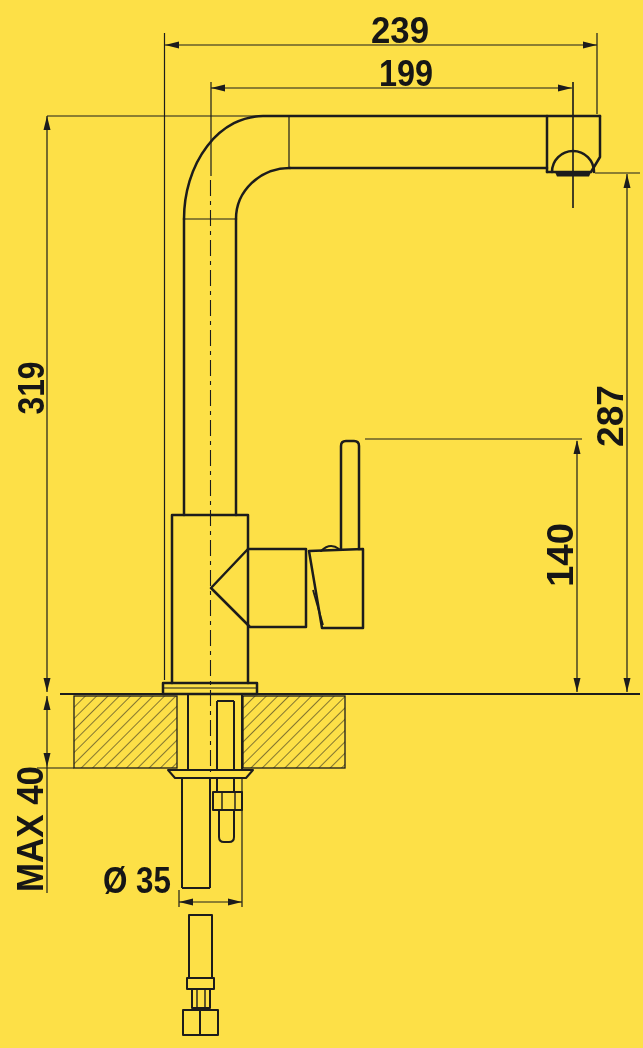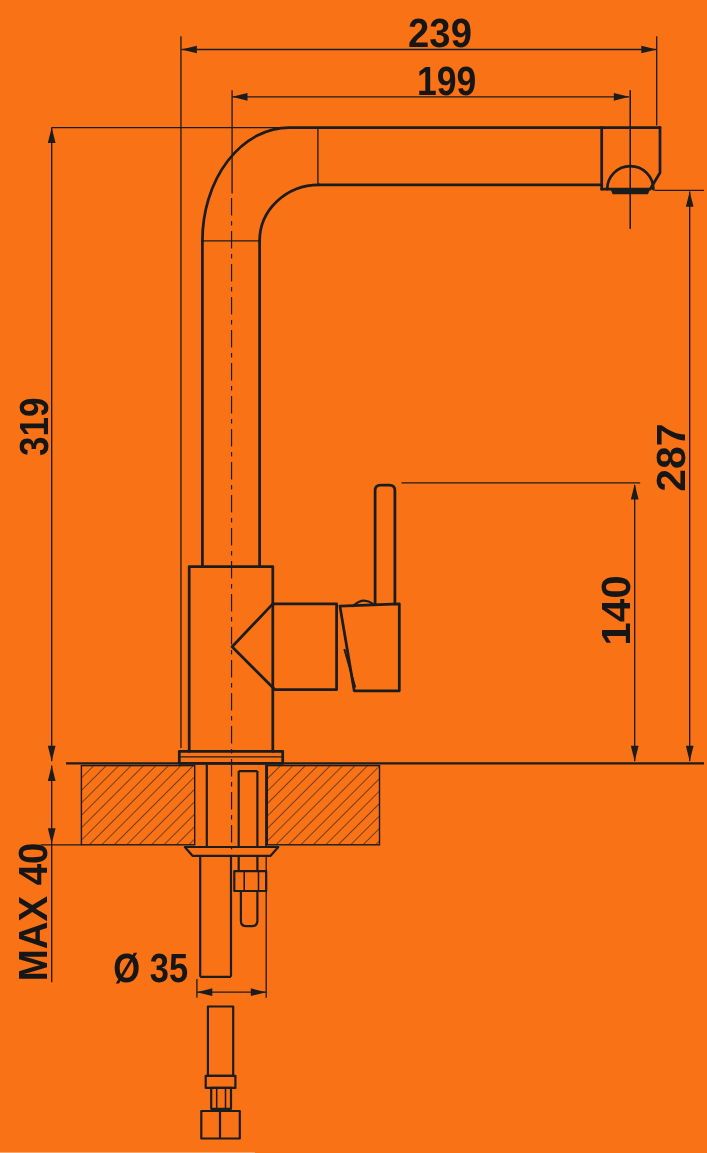--- a/index.html
+++ b/index.html
@@ -1,16 +1,16 @@
 <!DOCTYPE html>
 <html><head>
 <meta charset="utf-8">
 <style>
   html,body{margin:0;padding:0;background:#ffffff;}
-  .stage{position:relative;width:643px;height:1048px;background:#f97316;overflow:hidden;}
+  .stage{position:relative;width:643px;height:1048px;background:#fde047;overflow:hidden;}
   svg{display:block;}
   text{font-family:"Liberation Sans","DejaVu Sans",sans-serif;font-weight:700;fill:#161616;}
 </style>
 </head>
 <body>
 
 <div class="stage">
 <svg width="643" height="1048" viewBox="0 0 643 1048">
   <defs>
     <pattern id="hatch" width="8" height="8" patternUnits="userSpaceOnUse" patternTransform="rotate(45)">

